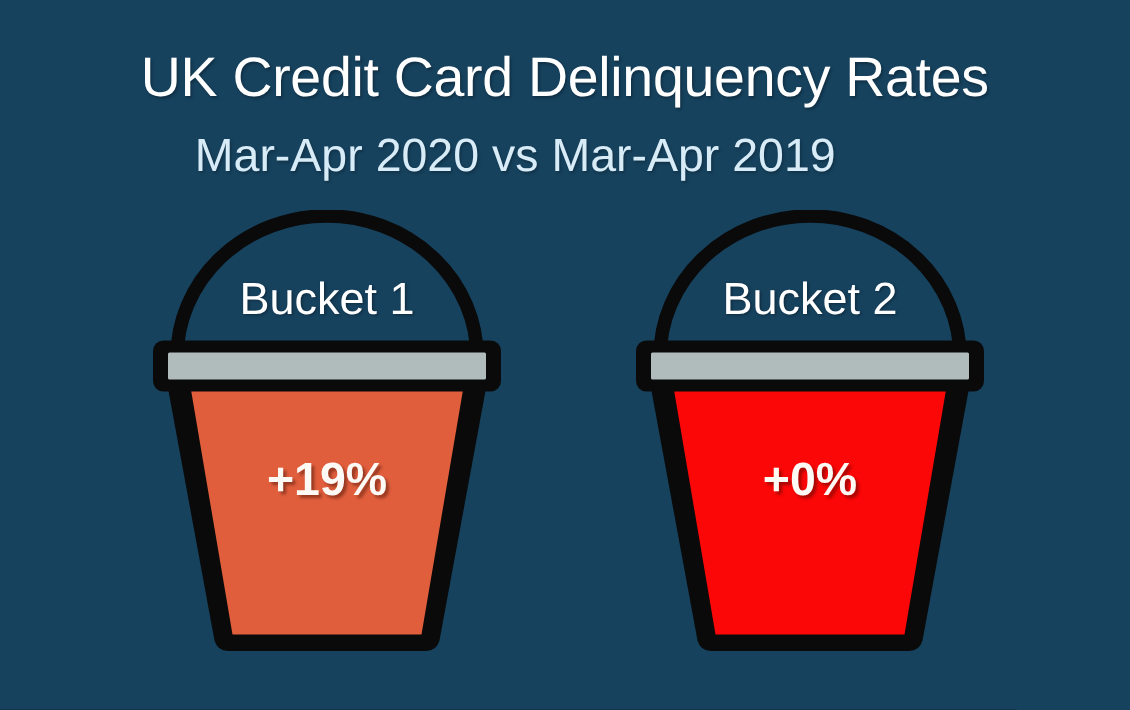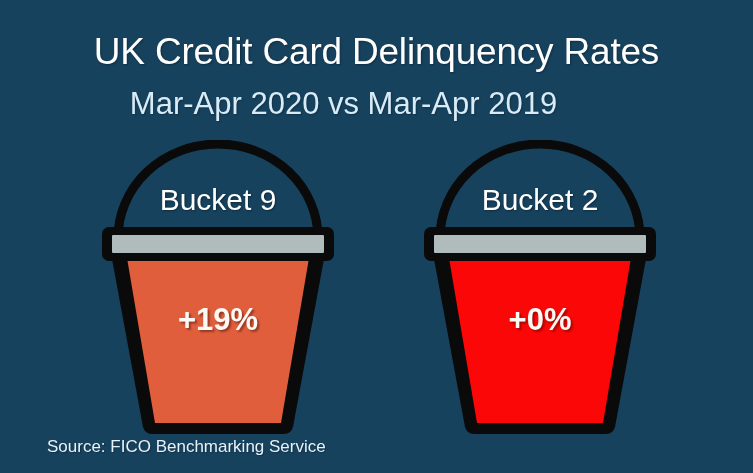--- a/index.html
+++ b/index.html
@@ -123,31 +123,30 @@
 
       <path d="M 30 98 A 100 94 0 0 1 230 98" fill="none" stroke="#0a0a0a" stroke-width="9"></path>
 
       <path d="M 22 108 L 238 108 L 205 287 Q 203 294 196 294 L 64 294 Q 57 294 55 287 Z" fill="#0a0a0a"></path>
       <path d="M 39 118 L 221 118 L 193 283 L 67 283 Z" fill="#e05e3c"></path>
 
       <rect x="14" y="87" width="232" height="34" rx="7" ry="7" fill="#0a0a0a"></rect>
 
       <rect x="24" y="95" width="212" height="18" rx="1" ry="1" fill="#b0bcbc"></rect>
     </svg>
-    <div class="bucket-label">Bucket 9</div>
+    <div class="bucket-label">Bucket 1</div>
     <div class="bucket-value">+19%</div>
   </div>
 
   <div class="bucket" id="bucket-2">
     <svg viewBox="0 0 260 295">
       <path d="M 30 98 A 100 94 0 0 1 230 98" fill="none" stroke="#0a0a0a" stroke-width="9"></path>
       <path d="M 22 108 L 238 108 L 205 287 Q 203 294 196 294 L 64 294 Q 57 294 55 287 Z" fill="#0a0a0a"></path>
       <path d="M 39 118 L 221 118 L 193 283 L 67 283 Z" fill="#fb0707"></path>
       <rect x="14" y="87" width="232" height="34" rx="7" ry="7" fill="#0a0a0a"></rect>
       <rect x="24" y="95" width="212" height="18" rx="1" ry="1" fill="#b0bcbc"></rect>
     </svg>
     <div class="bucket-label">Bucket 2</div>
     <div class="bucket-value">+0%</div>
   </div>
 
-  <div id="source">Source: FICO Benchmarking Service</div>
 
 </div>
 
 </body></html>

